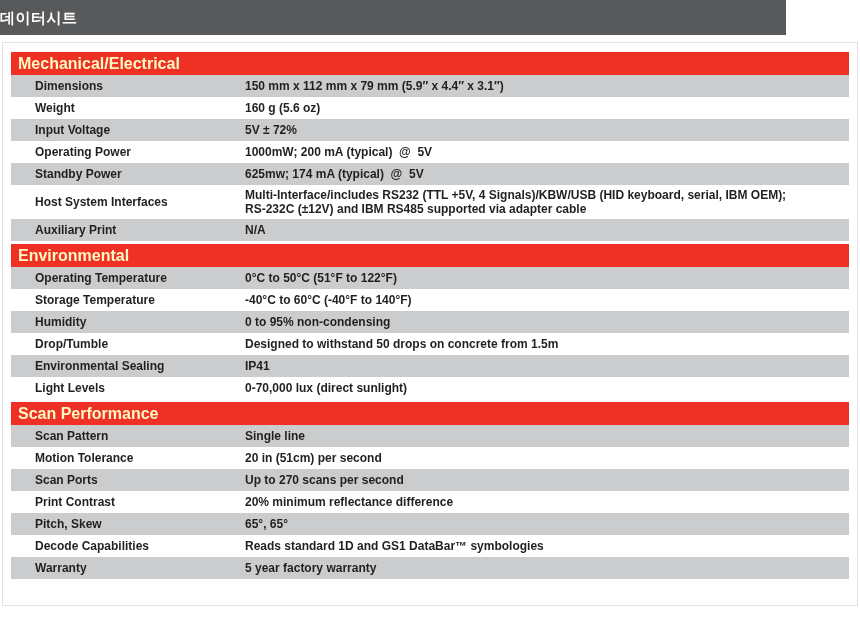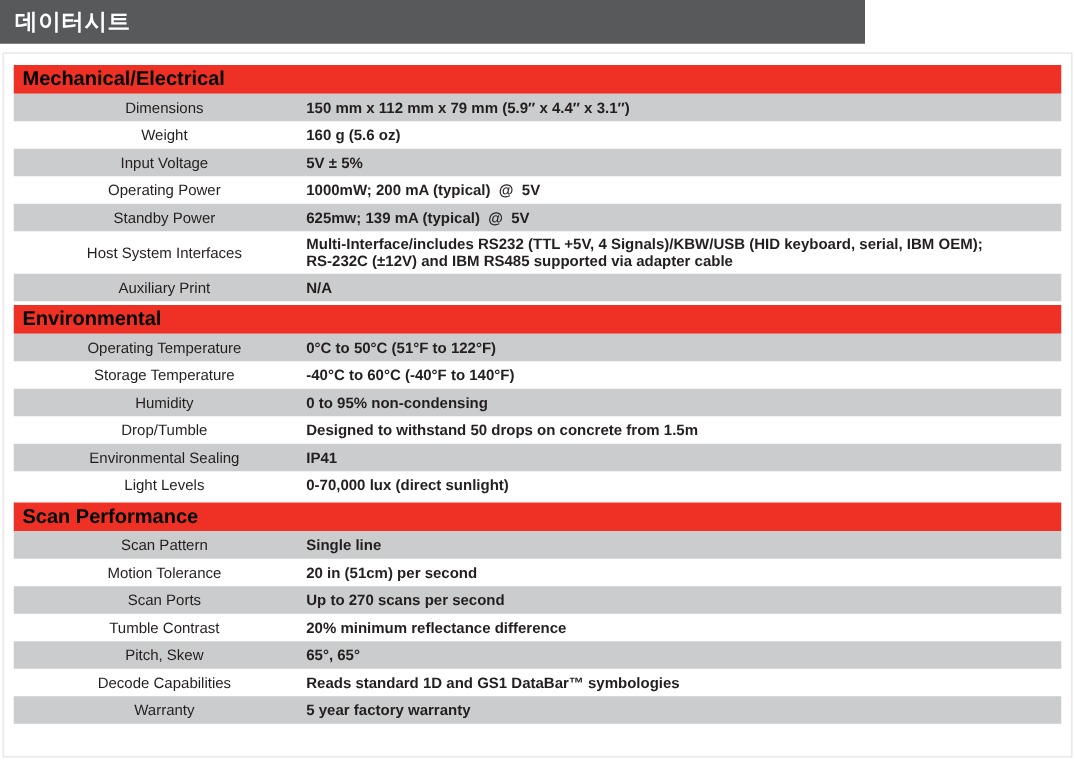--- a/index.html
+++ b/index.html
@@ -4,59 +4,57 @@
 <style>
   * { margin: 0; padding: 0; box-sizing: border-box; }
   html, body {
     width: 860px; height: 625px;
     background: #ffffff;
     font-family: "Liberation Sans", sans-serif;
     color: #231f20;
     overflow: hidden;
   }
   .topbar {
-    width: 692px; height: 35px;
+    width: 786px; height: 35px;
     background: var(--topbar, #58595b);
     color: #ffffff;
-    font-size: 18px; font-weight: bold;
+    font-size: 15px; font-weight: bold;
     line-height: 35px;
-    padding-left: 12px;
     letter-spacing: 0.5px;
   }
   .card {
     margin: 7px 2px 0 2px;
     background: #ffffff;
     border: 1px solid var(--card-border, #e3e3e3);
     padding: 9px 8px 26px 8px;
     min-height: 558px;
   }
   .section { width: 100%; }
   .section + .section { margin-top: 3px; }
   .section-header {
     background: var(--red, #ee3124);
-    color: #000000;
+    color: #fef9c3;
     font-size: 16px; font-weight: bold;
     padding: 4px 0 4px 7px;
     line-height: 15px;
   }
   .spec-row {
     display: flex;
     align-items: center;
     min-height: 22px;
     padding: 3px 0;
   }
   .rows .spec-row:nth-child(odd) { background: var(--row-alt, #cbcccd); }
   .spec-label {
     width: 234px;
     flex: 0 0 234px;
-    padding-left: 7px;
+    padding-left: 24px;
     font-size: 12px;
-    font-weight: normal;
+    font-weight: bold;
     line-height: 14px;
-    text-align: center;
   }
   .spec-value {
     flex: 1;
     font-size: 12px;
     line-height: 14px;
     white-space: pre-wrap;
     padding-right: 8px;
     font-weight: bold;
   }
 </style>
@@ -75,29 +73,29 @@
           <div class="spec-row">
             <div class="spec-label">Dimensions</div>
             <div class="spec-value">150 mm x 112 mm x 79 mm (5.9″ x 4.4″ x 3.1″)</div>
           </div>
           <div class="spec-row">
             <div class="spec-label">Weight</div>
             <div class="spec-value">160 g (5.6 oz)</div>
           </div>
           <div class="spec-row">
             <div class="spec-label">Input Voltage</div>
-            <div class="spec-value">5V ± 5%</div>
+            <div class="spec-value">5V ± 72%</div>
           </div>
           <div class="spec-row">
             <div class="spec-label">Operating Power</div>
             <div class="spec-value">1000mW; 200 mA (typical)  @  5V</div>
           </div>
           <div class="spec-row">
             <div class="spec-label">Standby Power</div>
-            <div class="spec-value">625mw; 139 mA (typical)  @  5V</div>
+            <div class="spec-value">625mw; 174 mA (typical)  @  5V</div>
           </div>
           <div class="spec-row">
             <div class="spec-label">Host System Interfaces</div>
             <div class="spec-value">Multi-Interface/includes RS232 (TTL +5V, 4 Signals)/KBW/USB (HID keyboard, serial, IBM OEM);
 RS-232C (±12V) and IBM RS485 supported via adapter cable</div>
           </div>
           <div class="spec-row">
             <div class="spec-label">Auxiliary Print</div>
             <div class="spec-value">N/A</div>
           </div>
@@ -141,21 +139,21 @@
           </div>
           <div class="spec-row">
             <div class="spec-label">Motion Tolerance</div>
             <div class="spec-value">20 in (51cm) per second</div>
           </div>
           <div class="spec-row">
             <div class="spec-label">Scan Ports</div>
             <div class="spec-value">Up to 270 scans per second</div>
           </div>
           <div class="spec-row">
-            <div class="spec-label">Tumble Contrast</div>
+            <div class="spec-label">Print Contrast</div>
             <div class="spec-value">20% minimum reflectance difference</div>
           </div>
           <div class="spec-row">
             <div class="spec-label">Pitch, Skew</div>
             <div class="spec-value">65°, 65°</div>
           </div>
           <div class="spec-row">
             <div class="spec-label">Decode Capabilities</div>
             <div class="spec-value">Reads standard 1D and GS1 DataBar™ symbologies</div>
           </div>

